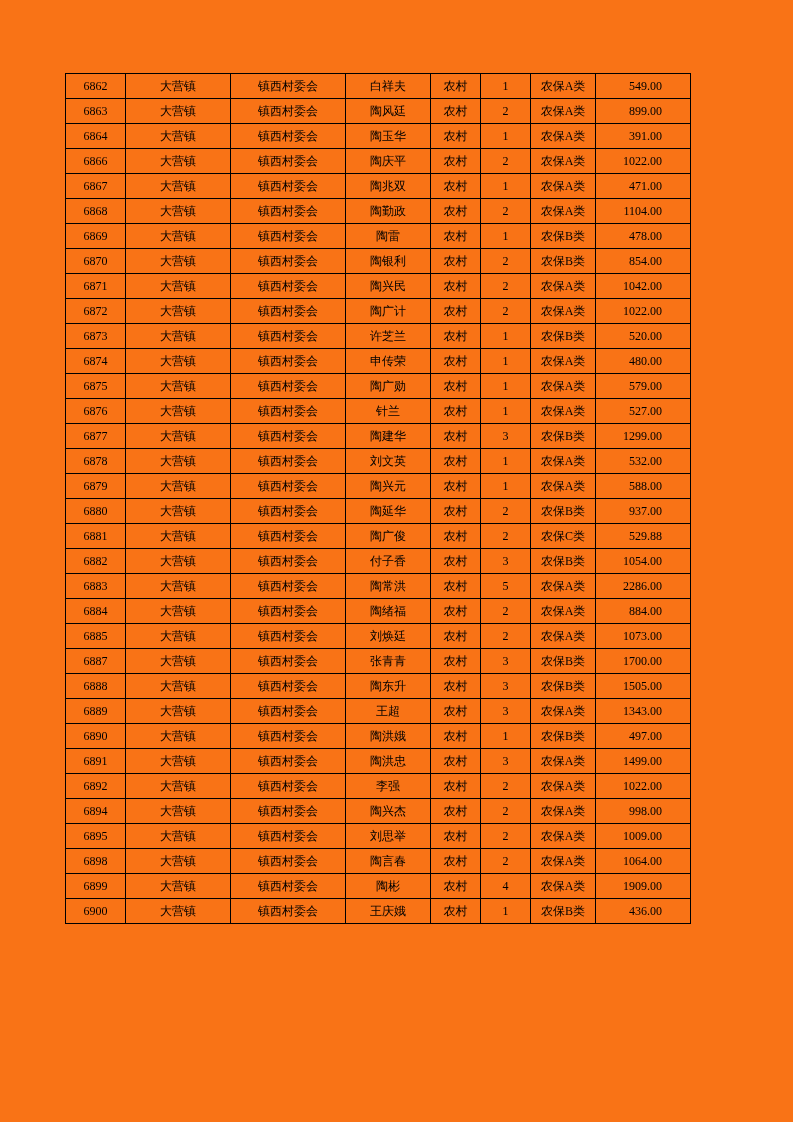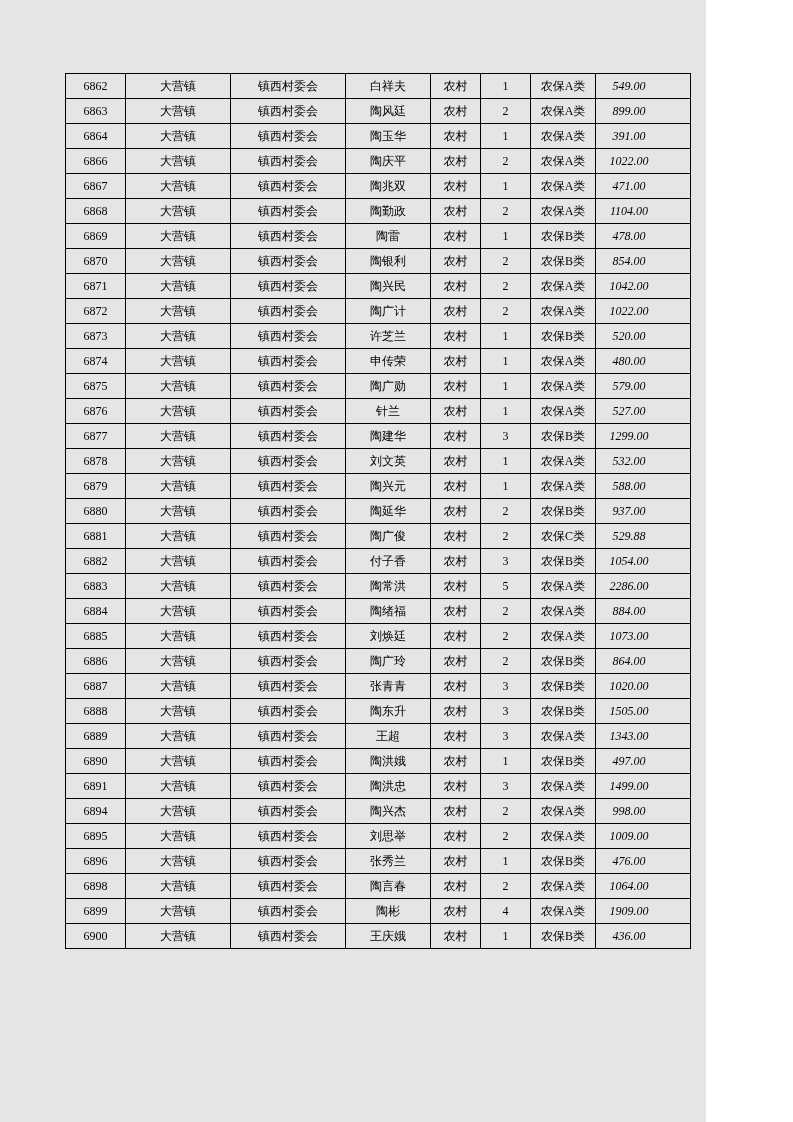--- a/index.html
+++ b/index.html
@@ -8,23 +8,23 @@
   }
   body {
     width: 793px;
     height: 1122px;
     background: #ffffff;
     font-family: "Liberation Serif", serif;
     color: #000000;
   }
   .page {
     position: relative;
-    width: 706px;
+    width: 793px;
     height: 1122px;
-    background: #e5e5e5;
+    background: #f97316;
     overflow: hidden;
   }
   table.data {
     position: absolute;
     left: 65px;
     top: 73px;
     width: 625px;
     border-collapse: collapse;
     table-layout: fixed;
   }
@@ -32,22 +32,22 @@
     border: 1px solid #000000;
     height: 24px;
     font-size: 12px;
     line-height: 24px;
     text-align: center;
     padding: 0;
     overflow: hidden;
     white-space: nowrap;
   }
   table.data td.amount {
+    text-align: right;
     padding-right: 28px;
-    font-style: italic;
   }
   col.c1 { width: 60px; }
   col.c2 { width: 105px; }
   col.c3 { width: 115px; }
   col.c4 { width: 85px; }
   col.c5 { width: 50px; }
   col.c6 { width: 50px; }
   col.c7 { width: 65px; }
   col.c8 { width: 95px; }
 </style>
@@ -291,38 +291,28 @@
           <td>6885</td>
           <td>大营镇</td>
           <td>镇西村委会</td>
           <td>刘焕廷</td>
           <td>农村</td>
           <td>2</td>
           <td>农保A类</td>
           <td class="amount">1073.00</td>
         </tr>
         <tr>
-          <td>6886</td>
-          <td>大营镇</td>
-          <td>镇西村委会</td>
-          <td>陶广玲</td>
-          <td>农村</td>
-          <td>2</td>
-          <td>农保B类</td>
-          <td class="amount">864.00</td>
-        </tr>
-        <tr>
           <td>6887</td>
           <td>大营镇</td>
           <td>镇西村委会</td>
           <td>张青青</td>
           <td>农村</td>
           <td>3</td>
           <td>农保B类</td>
-          <td class="amount">1020.00</td>
+          <td class="amount">1700.00</td>
         </tr>
         <tr>
           <td>6888</td>
           <td>大营镇</td>
           <td>镇西村委会</td>
           <td>陶东升</td>
           <td>农村</td>
           <td>3</td>
           <td>农保B类</td>
           <td class="amount">1505.00</td>
@@ -351,48 +341,48 @@
           <td>6891</td>
           <td>大营镇</td>
           <td>镇西村委会</td>
           <td>陶洪忠</td>
           <td>农村</td>
           <td>3</td>
           <td>农保A类</td>
           <td class="amount">1499.00</td>
         </tr>
         <tr>
+          <td>6892</td>
+          <td>大营镇</td>
+          <td>镇西村委会</td>
+          <td>李强</td>
+          <td>农村</td>
+          <td>2</td>
+          <td>农保A类</td>
+          <td class="amount">1022.00</td>
+        </tr>
+        <tr>
           <td>6894</td>
           <td>大营镇</td>
           <td>镇西村委会</td>
           <td>陶兴杰</td>
           <td>农村</td>
           <td>2</td>
           <td>农保A类</td>
           <td class="amount">998.00</td>
         </tr>
         <tr>
           <td>6895</td>
           <td>大营镇</td>
           <td>镇西村委会</td>
           <td>刘思举</td>
           <td>农村</td>
           <td>2</td>
           <td>农保A类</td>
           <td class="amount">1009.00</td>
-        </tr>
-        <tr>
-          <td>6896</td>
-          <td>大营镇</td>
-          <td>镇西村委会</td>
-          <td>张秀兰</td>
-          <td>农村</td>
-          <td>1</td>
-          <td>农保B类</td>
-          <td class="amount">476.00</td>
         </tr>
         <tr>
           <td>6898</td>
           <td>大营镇</td>
           <td>镇西村委会</td>
           <td>陶言春</td>
           <td>农村</td>
           <td>2</td>
           <td>农保A类</td>
           <td class="amount">1064.00</td>

